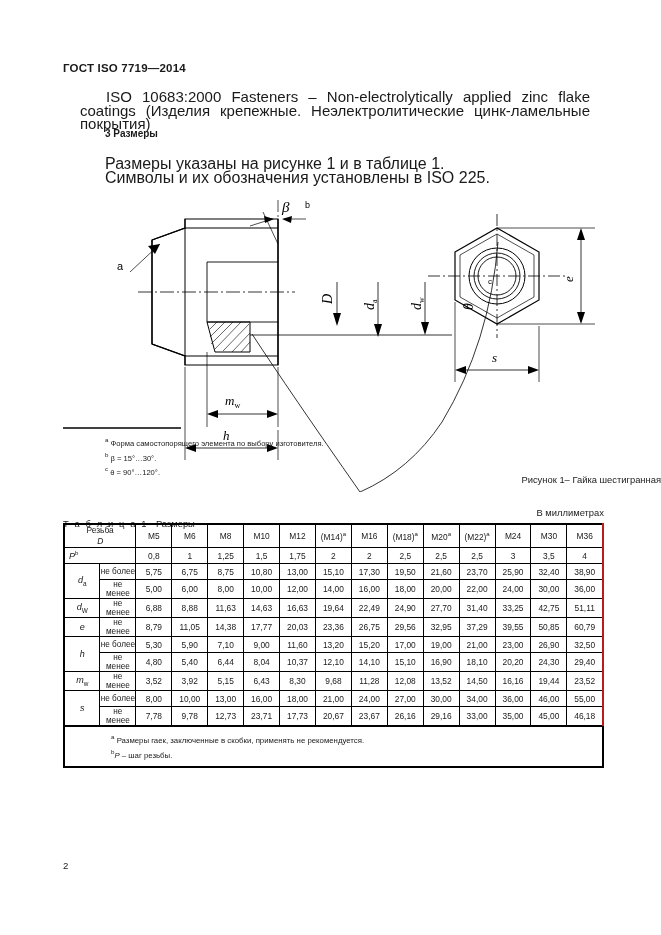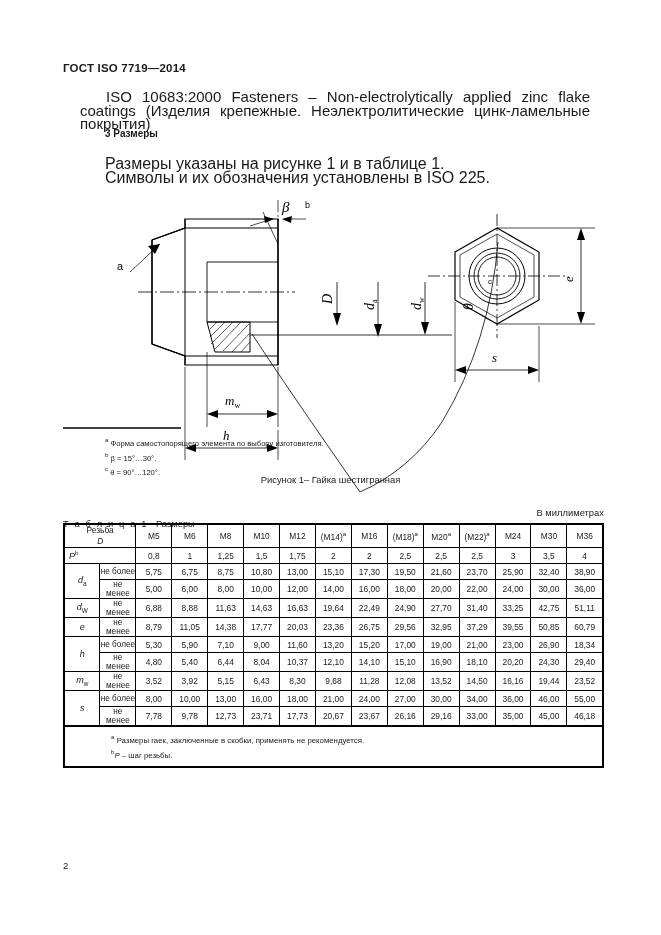--- a/index.html
+++ b/index.html
@@ -78,21 +78,21 @@
     font-size: 7.6px;
     line-height: 11.2px;
   }
   .fig-notes sup { font-size: 6.2px; }
 
   .fig-caption {
     position: absolute;
     left: 0;
     top: 472px;
     width: 661px;
-    text-align: center;
+    text-align: right;
     font-size: 9.4px;
   }
 
   
   .table-title {
     position: absolute;
     left: 63px;
     top: 505px;
     font-size: 9.4px;
     letter-spacing: 1.6px;
@@ -122,21 +122,21 @@
   }
   table.dims td, table.dims th {
     border: 1px solid #000;
     text-align: center;
     vertical-align: middle;
     padding: 0;
     height: 15px;
     font-weight: normal;
   }
   table.dims .outer-l { border-left: 2px solid #000; }
-  table.dims .outer-r { border-right: 2px solid #000000; }
+  table.dims .outer-r { border-right: 2px solid #b91c1c; }
   table.dims tr.top-row td, table.dims tr.top-row th { border-top: 2px solid #000; }
 
   .hdr-thread {
     line-height: 11px;
     font-size: 8.4px;
   }
   .hdr-thread .d-ital { font-style: italic; }
 
   .sym {
     font-style: italic;
@@ -473,21 +473,21 @@
           <td class="num">7,10</td>
           <td class="num">9,00</td>
           <td class="num">11,60</td>
           <td class="num">13,20</td>
           <td class="num">15,20</td>
           <td class="num">17,00</td>
           <td class="num">19,00</td>
           <td class="num">21,00</td>
           <td class="num">23,00</td>
           <td class="num">26,90</td>
-          <td class="num outer-r">18,34</td>
+          <td class="num outer-r">32,50</td>
         </tr>
 
         <tr>
           <td class="qual-col qual">не менее</td>
           <td class="num">4,80</td>
           <td class="num">5,40</td>
           <td class="num">6,44</td>
           <td class="num">8,04</td>
           <td class="num">10,37</td>
           <td class="num">12,10</td>

